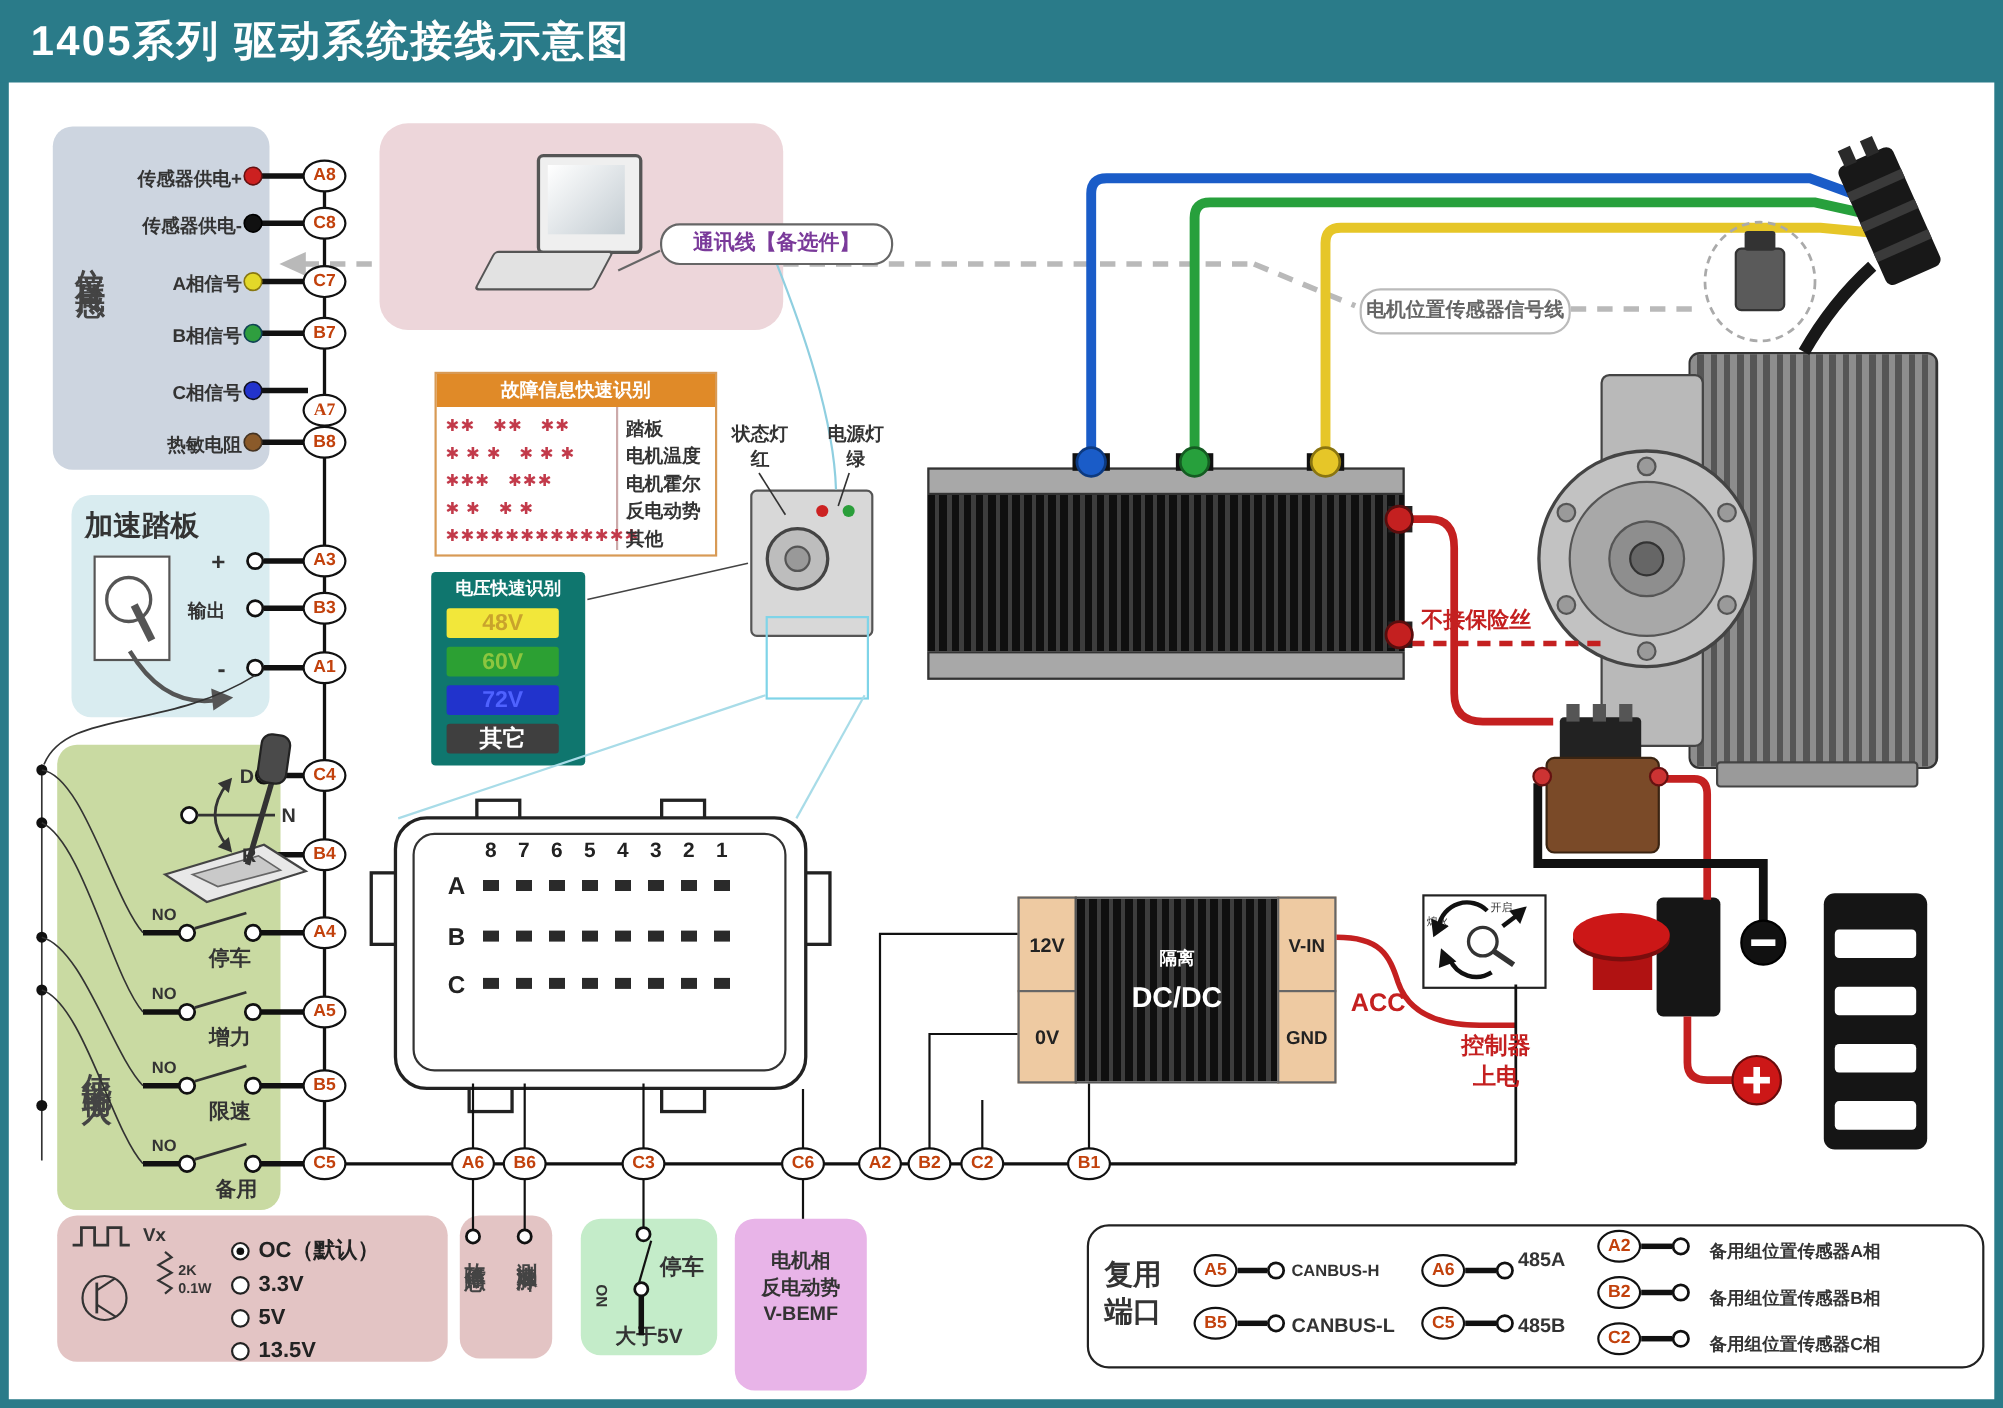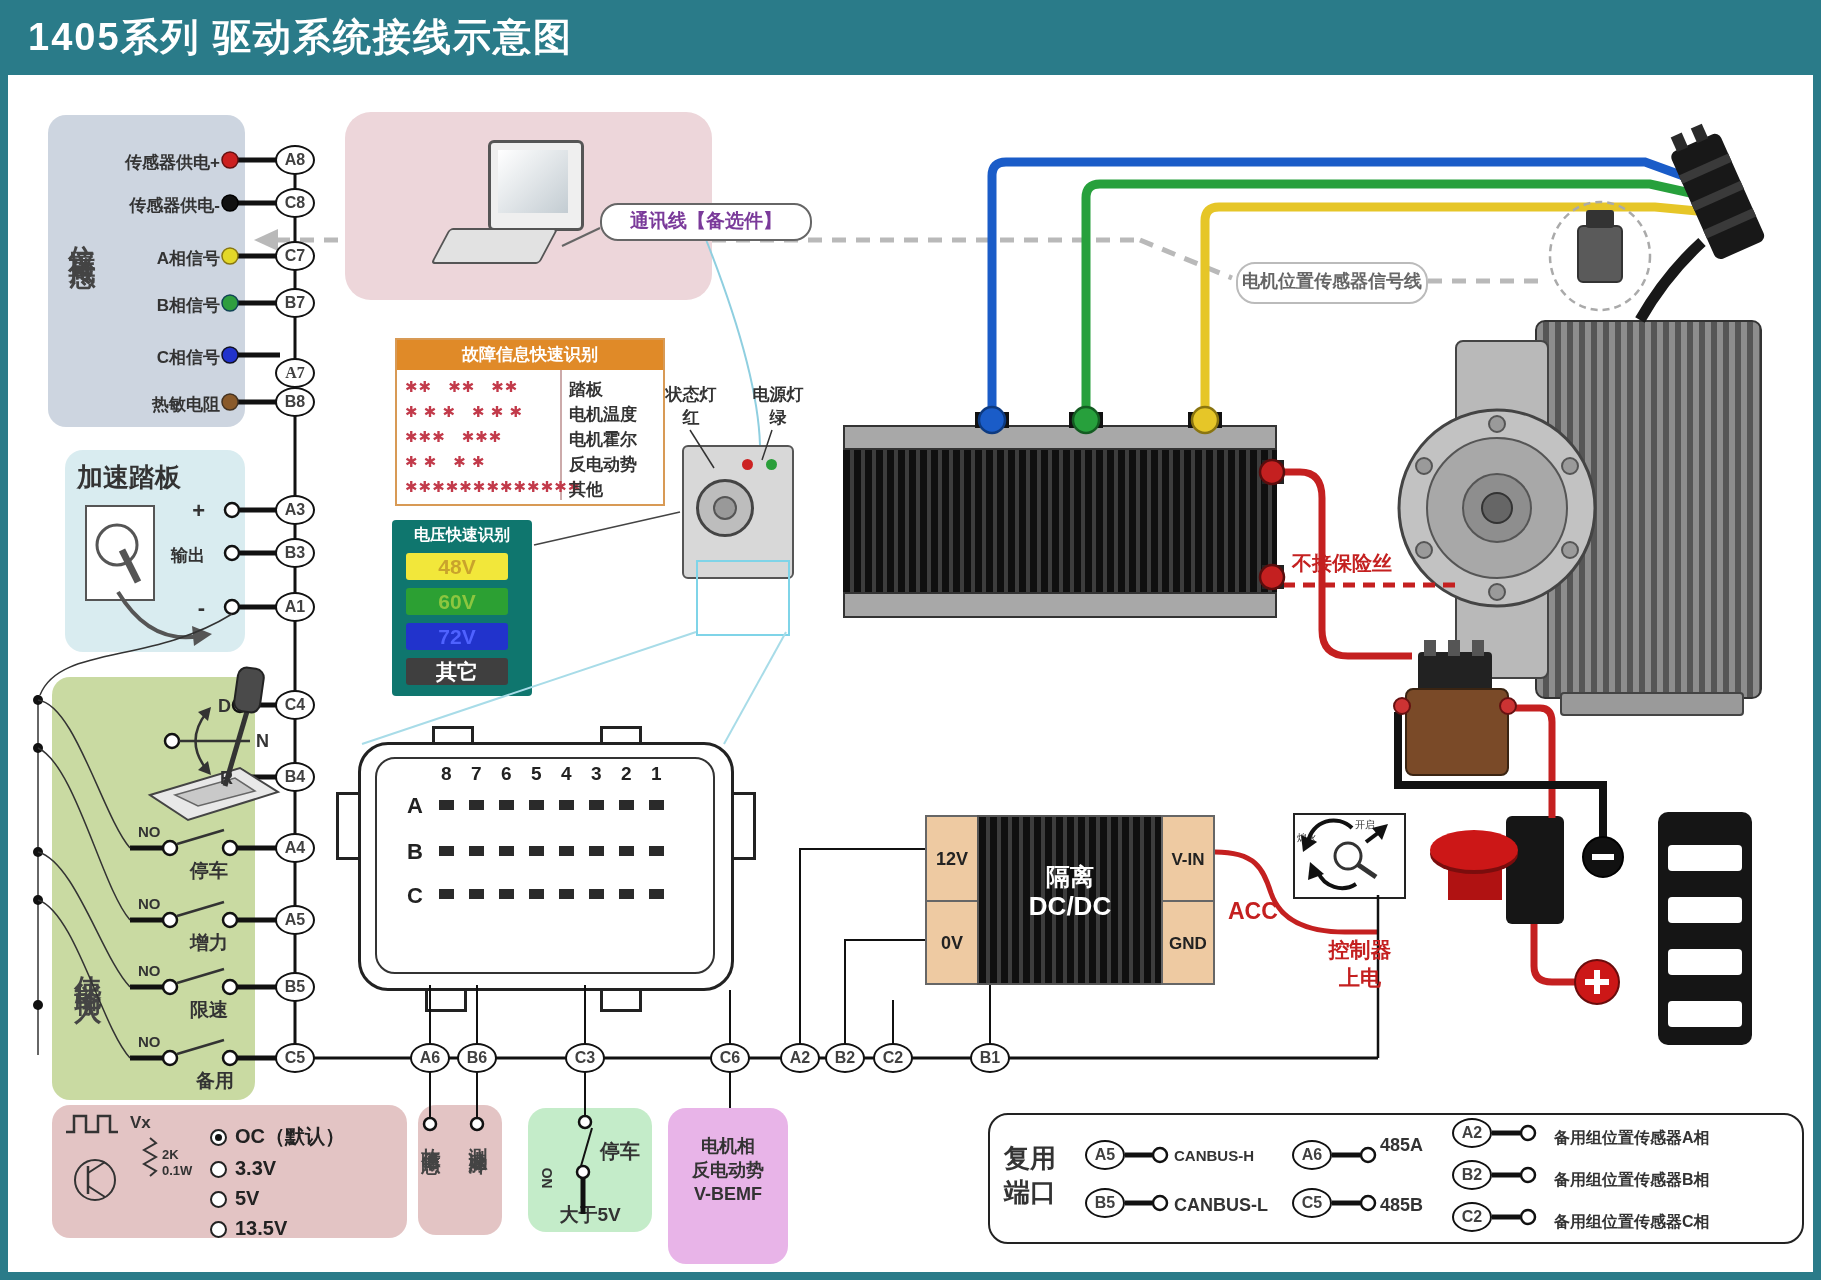--- a/index.html
+++ b/index.html
@@ -4,21 +4,21 @@
 <style>
   html,body{margin:0;padding:0;background:#e8e8e8;font-family:"Liberation Sans","DejaVu Sans",sans-serif;}
   #canvas{position:relative;width:1821px;height:1280px;background:#fff;overflow:hidden;box-shadow:inset 0 0 0 8px #2a7b89;}
   .abs{position:absolute;}
   .hdr{left:0;top:0;width:1821px;height:75px;background:#2a7b89;}
   .hdr h1{margin:0;padding:12px 0 0 28px;font-size:38px;color:#fff;letter-spacing:2px;}
   .blk{position:absolute;border-radius:18px;}
   .lbl{position:absolute;color:#333;white-space:nowrap;}
   .vtext{writing-mode:vertical-rl;text-orientation:upright;letter-spacing:6px;font-weight:bold;color:#444;}
   .node{position:absolute;width:40px;height:30px;border:2.5px solid #111;border-radius:50%;background:#fff;
-        font-weight:bold;font-size:16px;line-height:26px;text-align:center;color:#404040;z-index:5;box-sizing:border-box;}
+        font-weight:bold;font-size:16px;line-height:26px;text-align:center;color:#c2410c;z-index:5;box-sizing:border-box;}
   .rowlbl{position:absolute;width:150px;text-align:right;font-size:17px;font-weight:bold;color:#333;}
   svg.wires{position:absolute;left:0;top:0;z-index:3;}
   .z1{z-index:1;} .z4{position:absolute;z-index:4;}
   .tbl-hdr{position:absolute;text-align:center;font-weight:bold;color:#fff;}
   .pat{color:#c23a4a;font-weight:bold;font-size:15px;letter-spacing:1px;white-space:nowrap;}
   .fault-lbl{font-size:17px;font-weight:bold;color:#333;white-space:nowrap;}
   .vrow{position:absolute;left:14px;width:102px;height:27px;text-align:center;font-weight:bold;font-size:21px;line-height:27px;border-radius:3px;}
   .radio{display:inline-block;width:17px;height:17px;border:2.5px solid #222;border-radius:50%;background:#fff;vertical-align:-3px;margin-right:8px;box-sizing:border-box;}
   .radio .dot{display:block;width:7px;height:7px;background:#111;border-radius:50%;margin:2.5px auto;}
   .optrow{font-size:20px;font-weight:bold;color:#222;margin-bottom:7px;white-space:nowrap;}
@@ -52,21 +52,21 @@
 
   <div class="blk z1" style="left:345px;top:112px;width:367px;height:188px;background:#edd6da;border-radius:26px;">
     <div class="abs" style="left:143px;top:28px;width:90px;height:85px;background:#efefef;border:3px solid #555;border-radius:6px;">
       <div class="abs" style="left:7px;top:7px;width:70px;height:63px;background:linear-gradient(135deg,#ffffff,#c3ccd2);"></div>
     </div>
     <div class="abs" style="left:95px;top:116px;width:105px;height:32px;background:#e2e2e2;border:2px solid #555;border-radius:4px;transform:skewX(-28deg);"></div>
   </div>
 
   <div class="abs z4" style="left:600px;top:203px;width:208px;height:34px;background:#fff;border:2px solid #666;border-radius:18px;text-align:center;line-height:31px;font-size:19px;font-weight:bold;color:#7a3a9a;">通讯线【备选件】</div>
 
-  <div class="abs z1" style="left:395px;top:338px;width:253px;height:164px;background:#fff;border:2px solid #d89a55;padding-left:13px;">
+  <div class="abs z1" style="left:395px;top:338px;width:253px;height:164px;background:#fff;border:2px solid #d89a55;">
     <div class="tbl-hdr" style="left:0;top:0;width:100%;height:30px;background:#e08a28;font-size:17px;line-height:30px;">故障信息快速识别</div>
     <div class="abs" style="left:163px;top:30px;width:0;height:130px;border-left:2px solid #caa;"></div>
     <div class="abs pat" style="left:8px;top:38px;">✱✱　✱✱　✱✱</div>
     <div class="abs pat" style="left:8px;top:63px;">✱ ✱ ✱　✱ ✱ ✱</div>
     <div class="abs pat" style="left:8px;top:88px;">✱✱✱　✱✱✱</div>
     <div class="abs pat" style="left:8px;top:113px;">✱ ✱　✱ ✱</div>
     <div class="abs pat" style="left:8px;top:138px;">✱✱✱✱✱✱✱✱✱✱✱✱✱</div>
     <div class="abs fault-lbl" style="left:172px;top:38px;">踏板</div>
     <div class="abs fault-lbl" style="left:172px;top:63px;">电机温度</div>
     <div class="abs fault-lbl" style="left:172px;top:88px;">电机霍尔</div>
@@ -132,21 +132,21 @@
 
   <div class="abs z1" style="left:1506px;top:816px;width:58px;height:108px;background:#161616;border-radius:6px;"></div>
   <div class="abs z1" style="left:1448px;top:860px;width:54px;height:40px;background:#b01212;"></div>
   <div class="abs z1" style="left:1430px;top:830px;width:88px;height:40px;background:#cc1717;border-radius:50%;box-shadow:0 4px 0 #7a0d0d;"></div>
   <div class="abs z1" style="left:1418px;top:652px;width:74px;height:42px;background:#222;border-radius:4px;"></div>
   <div class="abs z1" style="left:1405px;top:688px;width:100px;height:84px;background:#7a4a28;border:2px solid #3a2412;border-radius:8px;"></div>
 
   <div class="cell z1" style="left:925px;top:815px;width:54px;height:87px;font-size:18px;line-height:85px;">12V</div>
   <div class="cell z1" style="left:925px;top:900px;width:54px;height:85px;font-size:18px;line-height:83px;">0V</div>
   <div class="abs z1 fin" style="left:977px;top:815px;width:186px;height:170px;border:2px solid #555;box-sizing:border-box;">
-    <div class="lbl" style="left:0;top:44px;width:100%;text-align:center;color:#fff;font-weight:bold;font-size:24px;">隔离</div>
+    <div class="lbl" style="left:0;top:44px;width:100%;text-align:center;color:#fff;font-weight:bold;font-size:16px;">隔离</div>
     <div class="lbl" style="left:0;top:74px;width:100%;text-align:center;color:#fff;font-weight:bold;font-size:26px;">DC/DC</div>
   </div>
   <div class="cell z1" style="left:1161px;top:815px;width:54px;height:87px;font-size:17px;line-height:85px;">V-IN</div>
   <div class="cell z1" style="left:1161px;top:900px;width:54px;height:85px;font-size:17px;line-height:83px;">GND</div>
 
   <div class="abs z1" style="left:1293px;top:813px;width:109px;height:82px;background:#fff;border:2.5px solid #222;">
     <div class="lbl" style="left:60px;top:3px;font-size:10px;">开启</div>
     <div class="lbl" style="left:2px;top:16px;font-size:10px;font-family:Liberation Mono, monospace;">熄火</div>
   </div>
 

